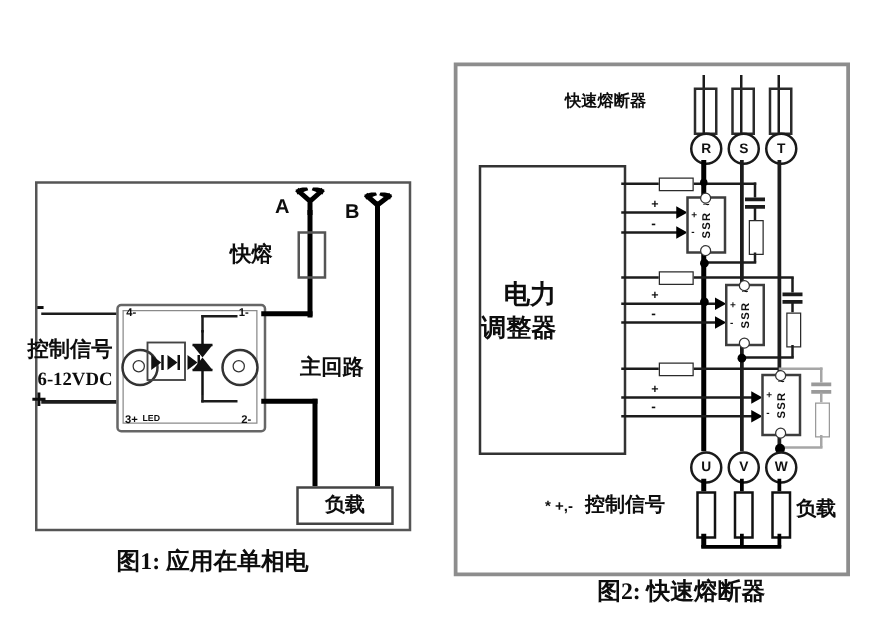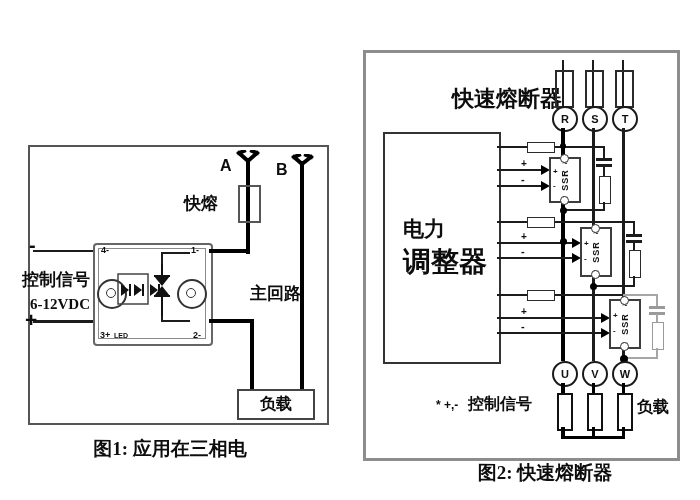--- a/index.html
+++ b/index.html
@@ -94,35 +94,35 @@
     <div class="wire" style="left:33px;top:320px;width:60px;height:2.5px;"></div>
     <div class="lbl" style="left:29px;top:234px;font-size:20px;">-</div>
     <div class="lbl" style="left:22px;top:268px;font-size:17px;">控制信号</div>
     <div class="lbl cap-serif" style="left:30px;top:296px;font-size:15px;font-weight:600;">6-12VDC</div>
     <div class="lbl" style="left:25px;top:308px;font-size:21px;">+</div>
 
     <div class="hw" style="left:209px;top:249px;width:41px;height:4px;"></div>
     <div class="hw" style="left:209px;top:319px;width:45px;height:4px;"></div>
     <div class="hw" style="left:250px;top:319px;width:4px;height:72px;"></div>
 
-    <div class="lbl" style="left:250px;top:282px;font-size:17px;">主回路</div>
+    <div class="lbl" style="left:240px;top:282px;font-size:17px;">主回路</div>
 
     <div class="box" style="left:237px;top:389px;width:74px;height:27px;border:2px solid #444;
                 display:flex;align-items:center;justify-content:center;">
       <span class="lbl" style="position:static;font-size:16px;">负载</span>
     </div>
 
-    <div class="lbl cap-serif" style="left:40px;top:436px;width:260px;text-align:center;font-size:19px;">图1: 应用在三相电</div>
+    <div class="lbl cap-serif" style="left:40px;top:436px;width:260px;text-align:center;font-size:19px;">图1: 应用在单相电</div>
   </div>
 
   <div>
 
     <div class="frame" style="left:363px;top:50px;width:311px;height:405px;border:3px solid #8d8d8d;"></div>
 
-    <div class="lbl" style="left:452px;top:84px;font-size:22px;">快速熔断器</div>
+    <div class="lbl" style="left:452px;top:72px;font-size:13px;">快速熔断器</div>
 
     <div class="wire" style="left:562px;top:60px;width:2px;height:47px;"></div>
     <div class="wire" style="left:592px;top:60px;width:2px;height:47px;"></div>
     <div class="wire" style="left:622px;top:60px;width:2px;height:47px;"></div>
     <div class="fuse" style="left:555px;top:70px;width:15px;height:34px;"></div>
     <div class="fuse" style="left:585px;top:70px;width:15px;height:34px;"></div>
     <div class="fuse" style="left:615px;top:70px;width:15px;height:34px;"></div>
 
     <div class="circ" style="left:552px;top:106px;width:22px;height:22px;font-size:11px;">R</div>
     <div class="circ" style="left:582px;top:106px;width:22px;height:22px;font-size:11px;">S</div>
@@ -131,21 +131,21 @@
     <div class="hw" style="left:561px;top:128px;width:4px;height:29px;"></div>
     <div class="hw" style="left:561px;top:199px;width:4px;height:162px;"></div>
     <div class="wire" style="left:592px;top:128px;width:3px;height:99px;"></div>
     <div class="wire" style="left:592px;top:273px;width:3px;height:88px;"></div>
     <div class="wire" style="left:622px;top:128px;width:3px;height:171px;"></div>
     <div class="wire" style="left:622px;top:345px;width:3px;height:16px;"></div>
 
     <div class="box" style="left:383px;top:132px;width:114px;height:228px;border:2px solid #333;
                 display:flex;flex-direction:column;align-items:center;justify-content:center;">
       <span class="lbl" style="position:static;font-size:21px;align-self:flex-start;margin-left:18px;">电力</span>
-      <span class="lbl" style="position:static;font-size:28px;align-self:flex-start;margin-left:18px;">调整器</span>
+      <span class="lbl" style="position:static;font-size:20px;align-self:flex-start;">调整器</span>
     </div>
 
     <div class="wire" style="left:497px;top:146px;width:108px;height:2px;"></div>
     <div class="res" style="left:527px;top:142px;width:26px;height:9px;"></div>
     <div class="wire" style="left:497px;top:221px;width:138px;height:2px;"></div>
     <div class="res" style="left:527px;top:217px;width:26px;height:9px;"></div>
     <div class="wire" style="left:497px;top:294px;width:126px;height:2px;"></div>
     <div class="gwire" style="left:623px;top:294px;width:35px;height:2px;"></div>
     <div class="res" style="left:527px;top:290px;width:26px;height:9px;"></div>
 

